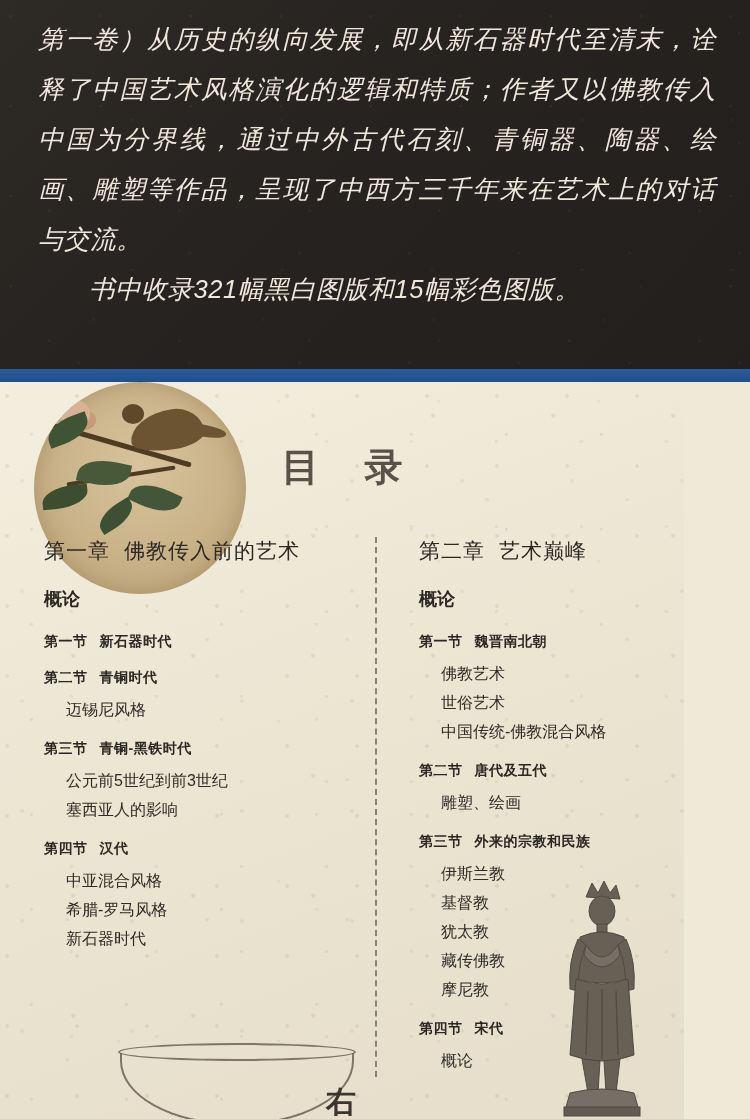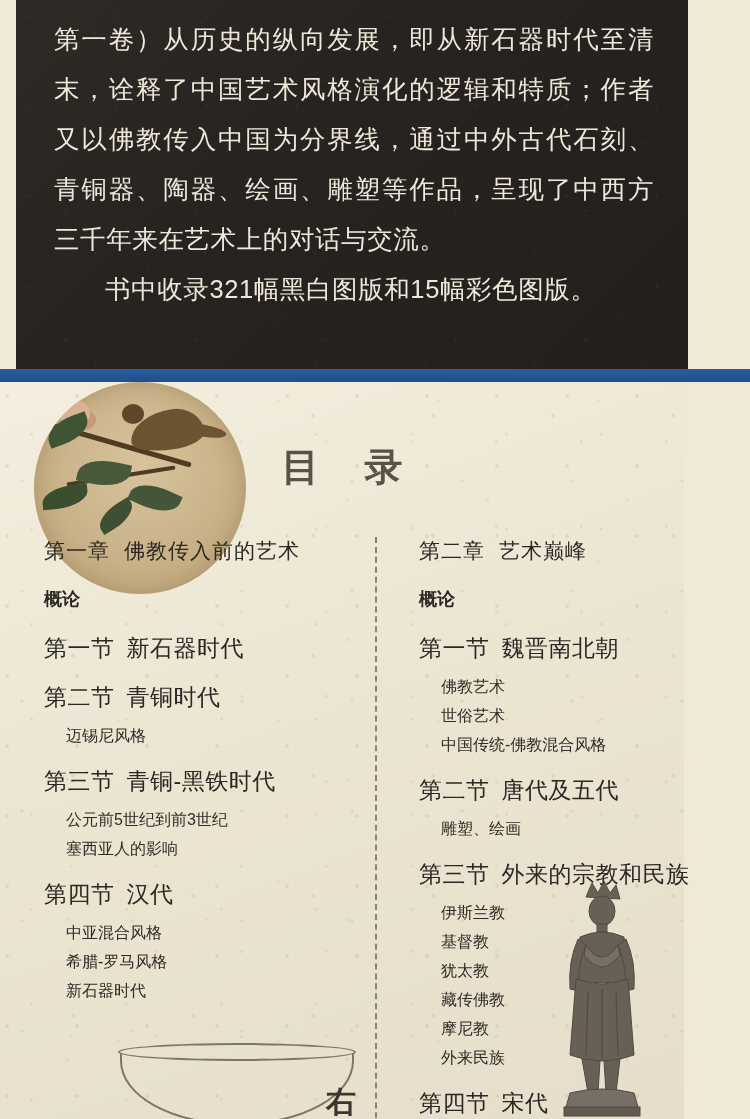--- a/index.html
+++ b/index.html
@@ -16,31 +16,32 @@
   .page {
     position: relative;
     width: 750px;
     height: 1119px;
     overflow: hidden;
   }
 
   
   .top-block {
     position: absolute;
-    top: 0; left: 16px;
-    width: 672px;
+    top: 0; left: 0;
+    width: 750px;
     height: 369px;
     background:
       radial-gradient(circle at 12% 18%, rgba(255,255,255,0.045) 0 1.2px, transparent 1.6px),
       radial-gradient(circle at 38% 62%, rgba(255,255,255,0.04) 0 1.1px, transparent 1.5px),
       radial-gradient(circle at 72% 30%, rgba(255,255,255,0.035) 0 1.3px, transparent 1.7px),
       radial-gradient(circle at 88% 80%, rgba(255,255,255,0.04) 0 1px, transparent 1.4px),
       radial-gradient(circle at 55% 88%, rgba(255,255,255,0.03) 0 1.2px, transparent 1.6px),
       linear-gradient(135deg, #2e2a26 0%, #262320 40%, #221f1c 100%);
     background-size: 90px 90px, 130px 130px, 110px 110px, 150px 150px, 170px 170px, 100% 100%;
+    font-style: italic;
   }
   .top-text {
     position: absolute;
     left: 38px;
     right: 34px;
     top: 14px;
     color: #efe7da;
     font-size: 25.5px;
     line-height: 50px;
     letter-spacing: 0.6px;
@@ -197,22 +198,22 @@
     letter-spacing: 1px;
   }
   .chapter .gap { display: inline-block; width: 14px; }
   .gailun {
     font-size: 18px;
     font-weight: bold;
     color: #2b2824;
     margin: 0 0 22px 0;
   }
   .section {
-    font-size: 23px;
-    font-weight: normal;
+    font-size: 14px;
+    font-weight: bold;
     color: #2b2824;
     margin: 0 0 10px 0;
     letter-spacing: 0.5px;
   }
   .section .gap { display: inline-block; width: 12px; }
   .sub {
     font-size: 16px;
     color: #2f2c28;
     margin: 0 0 4px 0;
     padding-left: 22px;
@@ -358,21 +359,20 @@
 
         <div class="sub-group">
           <div class="section">
             <span>第三节</span><span class="gap"></span><span>外来的宗教和民族</span>
           </div>
           <div class="sub">伊斯兰教</div>
           <div class="sub">基督教</div>
           <div class="sub">犹太教</div>
           <div class="sub">藏传佛教</div>
           <div class="sub">摩尼教</div>
-          <div class="sub">外来民族</div>
         </div>
 
         <div class="sub-group">
           <div class="section">
             <span>第四节</span><span class="gap"></span><span>宋代</span>
           </div>
           <div class="sub">概论</div>
         </div>
       </div>
     </div>

